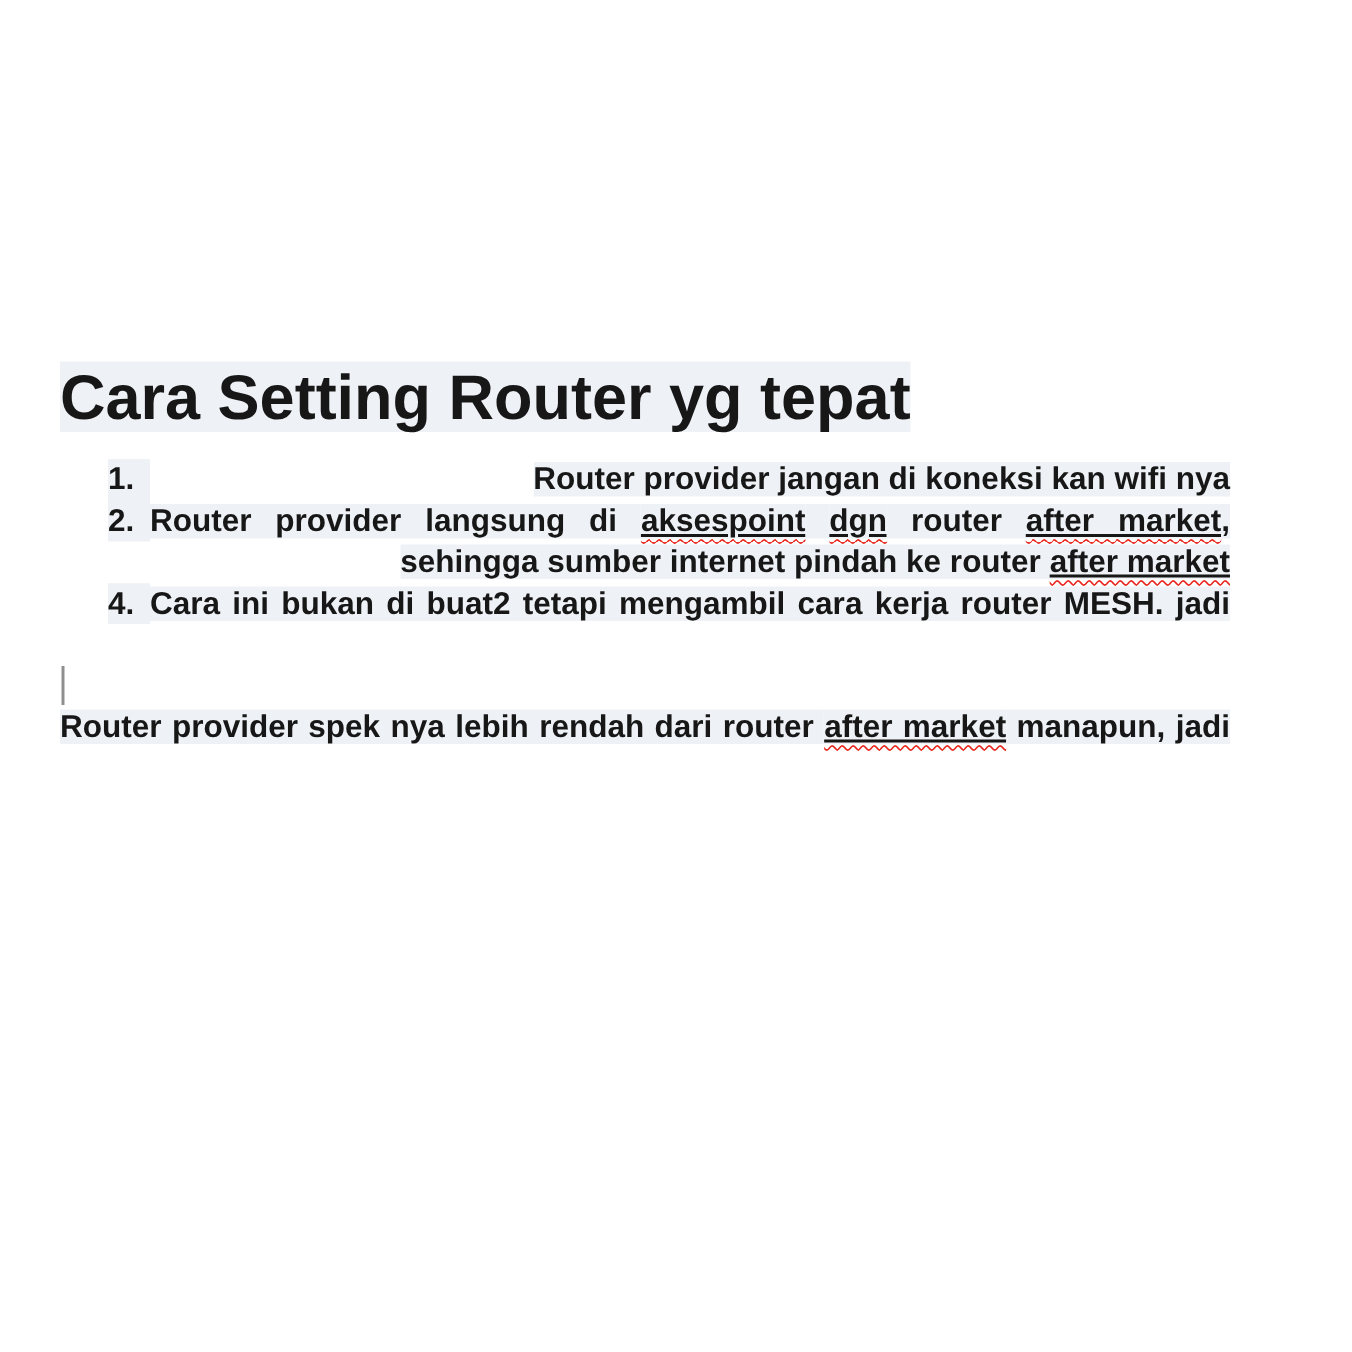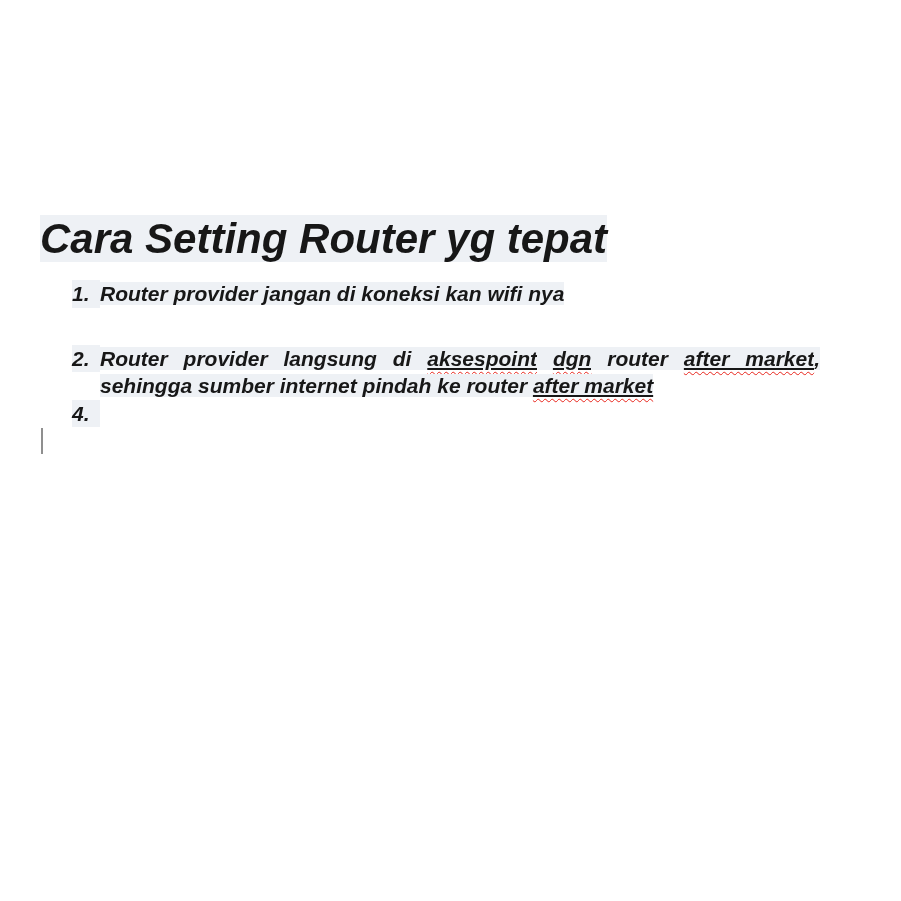--- a/index.html
+++ b/index.html
@@ -17,23 +17,22 @@
     background: #ffffff;
     font-family: "Liberation Sans", "DejaVu Sans", sans-serif;
     font-weight: 700;
     font-size: 21px;
     line-height: 27.5px;
     color: #171717;
   }
   .content {
     position: absolute;
     left: 40px;
-    top: 225px;
+    top: 251px;
     width: 780px;
-    font-style: italic;
   }
   .hl {
     background: #eef1f5;
   }
   
   .sq {
     text-decoration-line: underline;
     text-decoration-style: wavy;
     text-decoration-color: #e8251c;
     text-decoration-thickness: 1px;
@@ -52,22 +51,22 @@
     position: relative;
     padding-left: 60px;
   }
   .num {
     position: absolute;
     left: 32px;
     top: 0;
     width: 28px;
     display: inline-block;
   }
-  .line { text-align: left; }
-  .line.stretch { text-align: justify; text-align-last: justify; margin-top: 37px; }
+  .line { text-align: right; }
+  .line.stretch { text-align: justify; text-align-last: justify; }
   .cursor-line {
     margin-top: 27.5px;
     height: 27.5px;
     display: flex;
     align-items: center;
   }
   .caret {
     display: inline-block;
     width: 2px;
     height: 26px;
@@ -93,25 +92,27 @@
         <div class="li">
           <span class="num hl">2.</span>
           <div class="line stretch"><span class="hl">Router provider langsung di </span><span class="hl sq"><span class="u">aksespoint</span></span><span class="hl"> </span><span class="hl sq"><span class="u">dgn</span></span><span class="hl"> router </span><span class="hl sq"><span class="u">after market</span></span><span class="hl">,</span></div>
           <div class="line"><span class="hl">sehingga sumber internet pindah ke router </span><span class="hl sq"><span class="u">after market</span></span></div>
         </div>
         <div class="li">
           <span class="num hl">3.</span>
         </div>
         <div class="li">
           <span class="num hl">4.</span>
+          <div class="line stretch"><span class="hl">Cara ini bukan di buat2 tetapi mengambil cara kerja router MESH. jadi</span></div>
         </div>
       </div>
 
     <div class="cursor-line">
       <span class="caret"></span>
     </div>
 
 
     <div class="para" id="para">
+        <div class="line stretch"><span class="hl">Router provider spek nya lebih rendah dari router </span><span class="hl sq"><span class="u">after market</span></span><span class="hl"> manapun, jadi</span></div>
       </div>
 
   </div>
 </div>
 
 </body></html>

